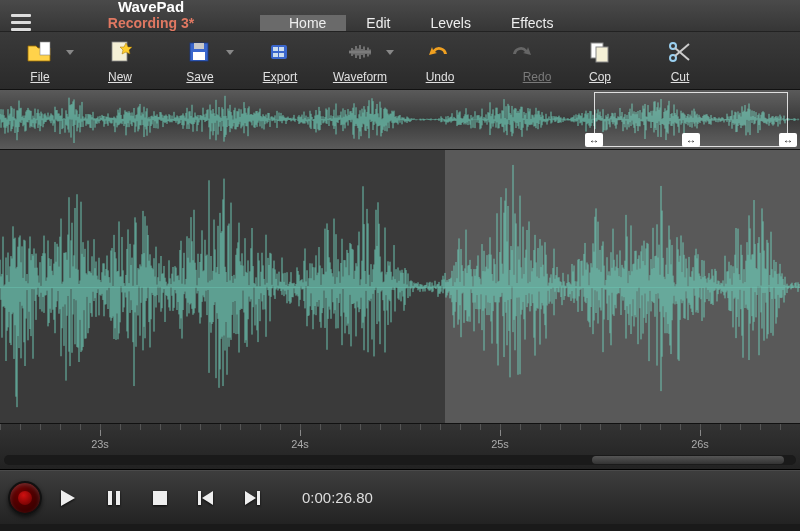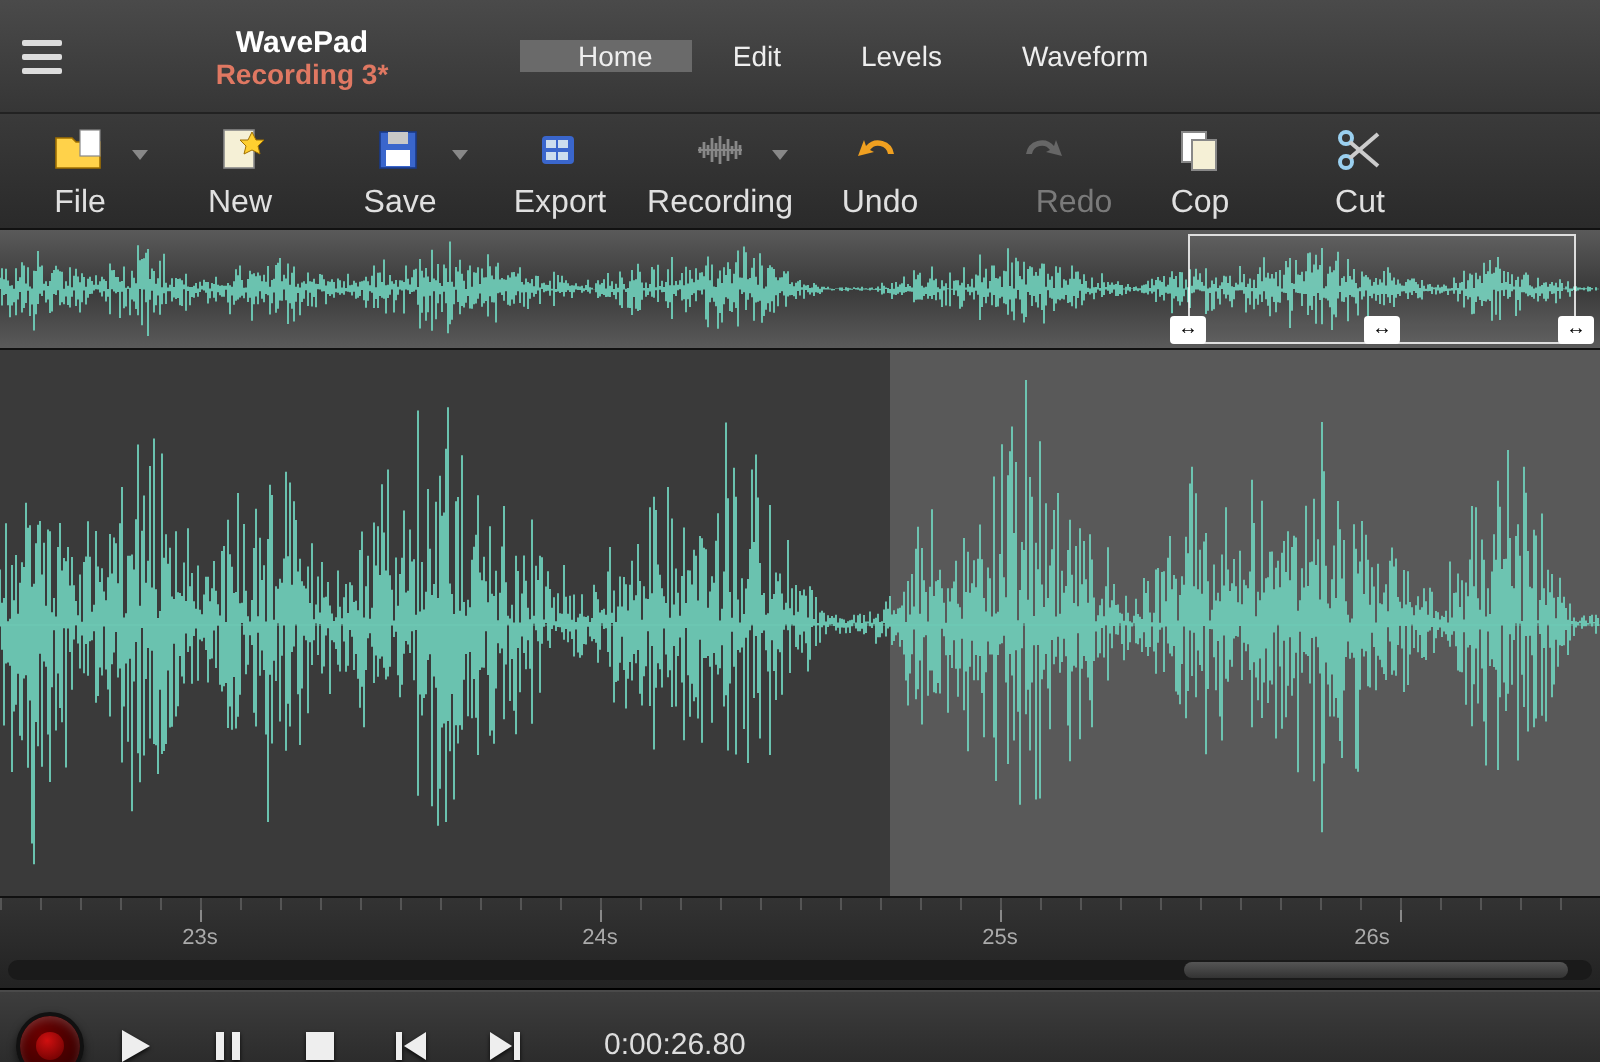--- a/index.html
+++ b/index.html
@@ -1,22 +1,22 @@
 <!DOCTYPE html>
 <html><head>
 <meta charset="utf-8">
 <style>
   * { box-sizing: border-box; margin: 0; padding: 0; }
   html, body { width: 800px; height: 531px; overflow: hidden; font-family: Arial, sans-serif; background: #1a1a1a; color: #fff; }
   
   
   .header {
     display: flex;
-    align-items: center;
-    height: 57px;
+    align-items: flex-end;
+    height: 32px;
     background: linear-gradient(to bottom, #4a4a4a, #363636);
     border-bottom: 1px solid #222;
   }
   .menu-btn {
     width: 42px;
     display: flex;
     align-items: center;
     justify-content: center;
     cursor: pointer;
   }
@@ -60,21 +60,21 @@
     gap: 4px;
     cursor: pointer;
     position: relative;
   }
   .tool .icon-wrap {
     height: 28px;
     display: flex;
     align-items: center;
     justify-content: center;
   }
-  .tool .label { font-size: 16px; color: #e0e0e0; }
+  .tool .label { font-size: 12px; color: #e0e0e0; text-decoration: underline; }
   .tool .label.disabled { color: #7a7a7a; padding-left: 34px; }
   .tool .dd-arrow {
     position: absolute;
     right: 6px;
     top: 18px;
     width: 0; height: 0;
     border-left: 4px solid transparent;
     border-right: 4px solid transparent;
     border-top: 5px solid #888;
   }
@@ -205,21 +205,21 @@
     </div>
   </div>
   <div class="title-block">
     <div class="app-name">WavePad</div>
     <div class="doc-name">Recording 3*</div>
   </div>
   <div class="tabs" id="tabs">
       <div class="tab active">Home</div>
       <div class="tab">Edit</div>
       <div class="tab">Levels</div>
-      <div class="tab">Waveform</div>
+      <div class="tab">Effects</div>
     </div>
 </div>
 
 <div class="toolbar" id="toolbar">
     <div class="tool">
       <div class="icon-wrap">
         <svg width="26" height="24" viewBox="0 0 26 24">
           <path d="M1 6h8l2 2h12v13H1z" fill="#ffd24a" stroke="#a07000" stroke-width="0.8"></path>
           <rect x="13" y="2" width="10" height="13" fill="#fff" stroke="#888" stroke-width="0.6"></rect>
         </svg>
@@ -269,21 +269,21 @@
           <line x1="9" y1="6" x2="9" y2="18" stroke="#888" stroke-width="1.4"></line>
           <line x1="11" y1="8.5" x2="11" y2="15.5" stroke="#888" stroke-width="1.4"></line>
           <line x1="13" y1="5" x2="13" y2="19" stroke="#888" stroke-width="1.4"></line>
           <line x1="15" y1="9" x2="15" y2="15" stroke="#888" stroke-width="1.4"></line>
           <line x1="17" y1="6.5" x2="17" y2="17.5" stroke="#888" stroke-width="1.4"></line>
           <line x1="19" y1="10" x2="19" y2="14" stroke="#888" stroke-width="1.4"></line>
           <line x1="21" y1="7.5" x2="21" y2="16.5" stroke="#888" stroke-width="1.4"></line>
           <line x1="23" y1="9.5" x2="23" y2="14.5" stroke="#888" stroke-width="1.4"></line>
         </svg>
       </div>
-      <div class="label">Recording</div>
+      <div class="label">Waveform</div>
       <div class="dd-arrow"></div>
     </div>
     <div class="tool">
       <div class="icon-wrap">
         <svg width="26" height="24" viewBox="0 0 26 24">
           <path d="M20 14a8 8 0 0 0-14-4l-1-3-3 8 8-2-2-1a5 5 0 0 1 9 2z" fill="#f0a020"></path>
         </svg>
       </div>
       <div class="label">Undo</div>
     </div>
@@ -339,21 +339,21 @@
   <div class="scrollbar">
     <div class="thumb" id="scroll-thumb" style="left: 74.25%; width: 24.25%;"></div>
   </div>
 <div class="tick-major" style="left: 100px;"></div>
     <div class="tick-label" style="left: 100px;">23s</div>
     <div class="tick-major" style="left: 300px;"></div>
     <div class="tick-label" style="left: 300px;">24s</div>
     <div class="tick-major" style="left: 500px;"></div>
     <div class="tick-label" style="left: 500px;">25s</div>
     <div class="tick-major" style="left: 700px;"></div>
-    <div class="tick-label" style="left: 686px;">26s</div>
+    <div class="tick-label" style="left: 700px;">26s</div>
     <div class="tick-minor" style="left: 0px;"></div>
     <div class="tick-minor" style="left: 20px;"></div>
     <div class="tick-minor" style="left: 40px;"></div>
     <div class="tick-minor" style="left: 60px;"></div>
     <div class="tick-minor" style="left: 80px;"></div>
     <div class="tick-minor" style="left: 100px;"></div>
     <div class="tick-minor" style="left: 120px;"></div>
     <div class="tick-minor" style="left: 140px;"></div>
     <div class="tick-minor" style="left: 160px;"></div>
     <div class="tick-minor" style="left: 180px;"></div>

